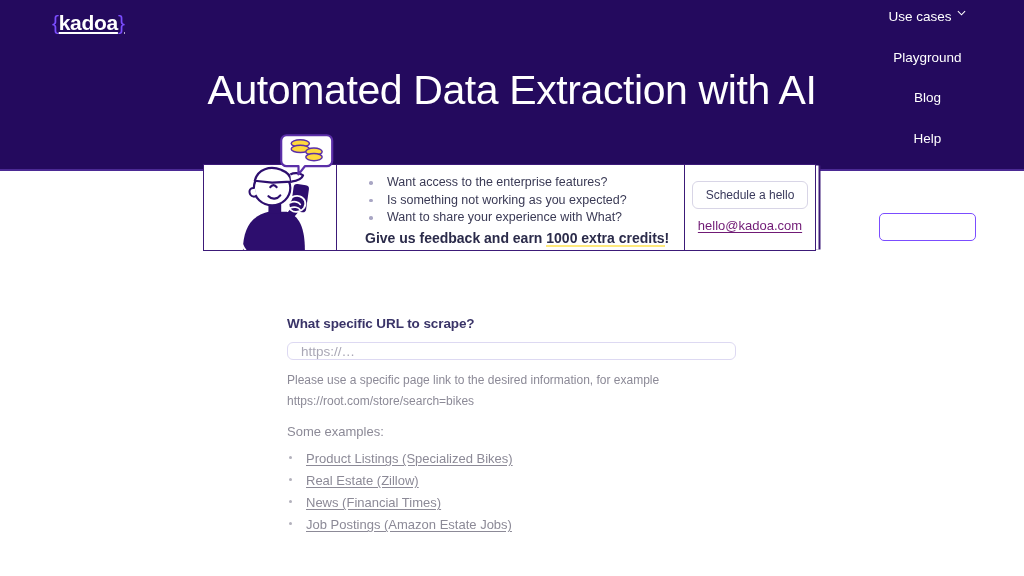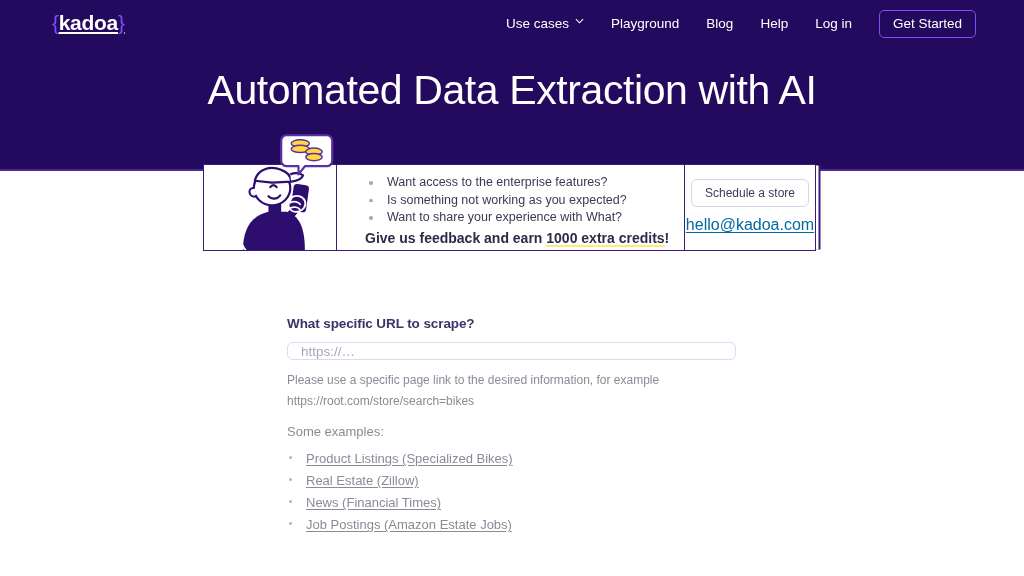--- a/index.html
+++ b/index.html
@@ -49,20 +49,21 @@
   .logo .brace { color: #7b4dff; font-weight: 500; }
 
   .nav-right {
     position: absolute;
     right: 48px;
     top: 10px;
     display: flex;
     align-items: center;
     gap: 27px;
     height: 28px;
+    flex-direction: column;
   }
 
   .nav-link {
     color: #ffffff;
     font-size: 13.5px;
     text-decoration: none;
     display: flex;
     align-items: center;
     gap: 6px;
     white-space: nowrap;
@@ -190,22 +191,22 @@
     font-size: 12px;
     color: #3a3a5c;
     padding: 7px 13px;
     font-family: inherit;
     cursor: pointer;
     white-space: nowrap;
     line-height: 1;
   }
 
   .email-link {
-    font-size: 16px;
-    color: #0369a1;
+    font-size: 13px;
+    color: #701a75;
     text-decoration: underline;
     text-underline-offset: 2px;
     white-space: nowrap;
   }
 
   
   .form-wrap {
     position: absolute;
     left: 287px;
     top: 316px;
@@ -362,21 +363,21 @@
   <div class="banner-body">
     <ul class="bullets">
       <li>Want access to the enterprise features?</li>
       <li>Is something not working as you expected?</li>
       <li>Want to share your experience with What?</li>
     </ul>
     <div class="feedback-line"><span>Give us feedback and earn </span><span class="hl">1000 extra credits</span><span>!</span></div>
   </div>
 
   <div class="banner-cta">
-    <button class="btn-schedule">Schedule a store</button>
+    <button class="btn-schedule">Schedule a hello</button>
     <a class="email-link" href="#">hello@kadoa.com</a>
   </div>
 </div>
 
 <div class="form-wrap">
 
   <div class="field-label">What specific URL to scrape?</div>
 
   <input class="url-input" type="text" placeholder="https://…" style="">
 

